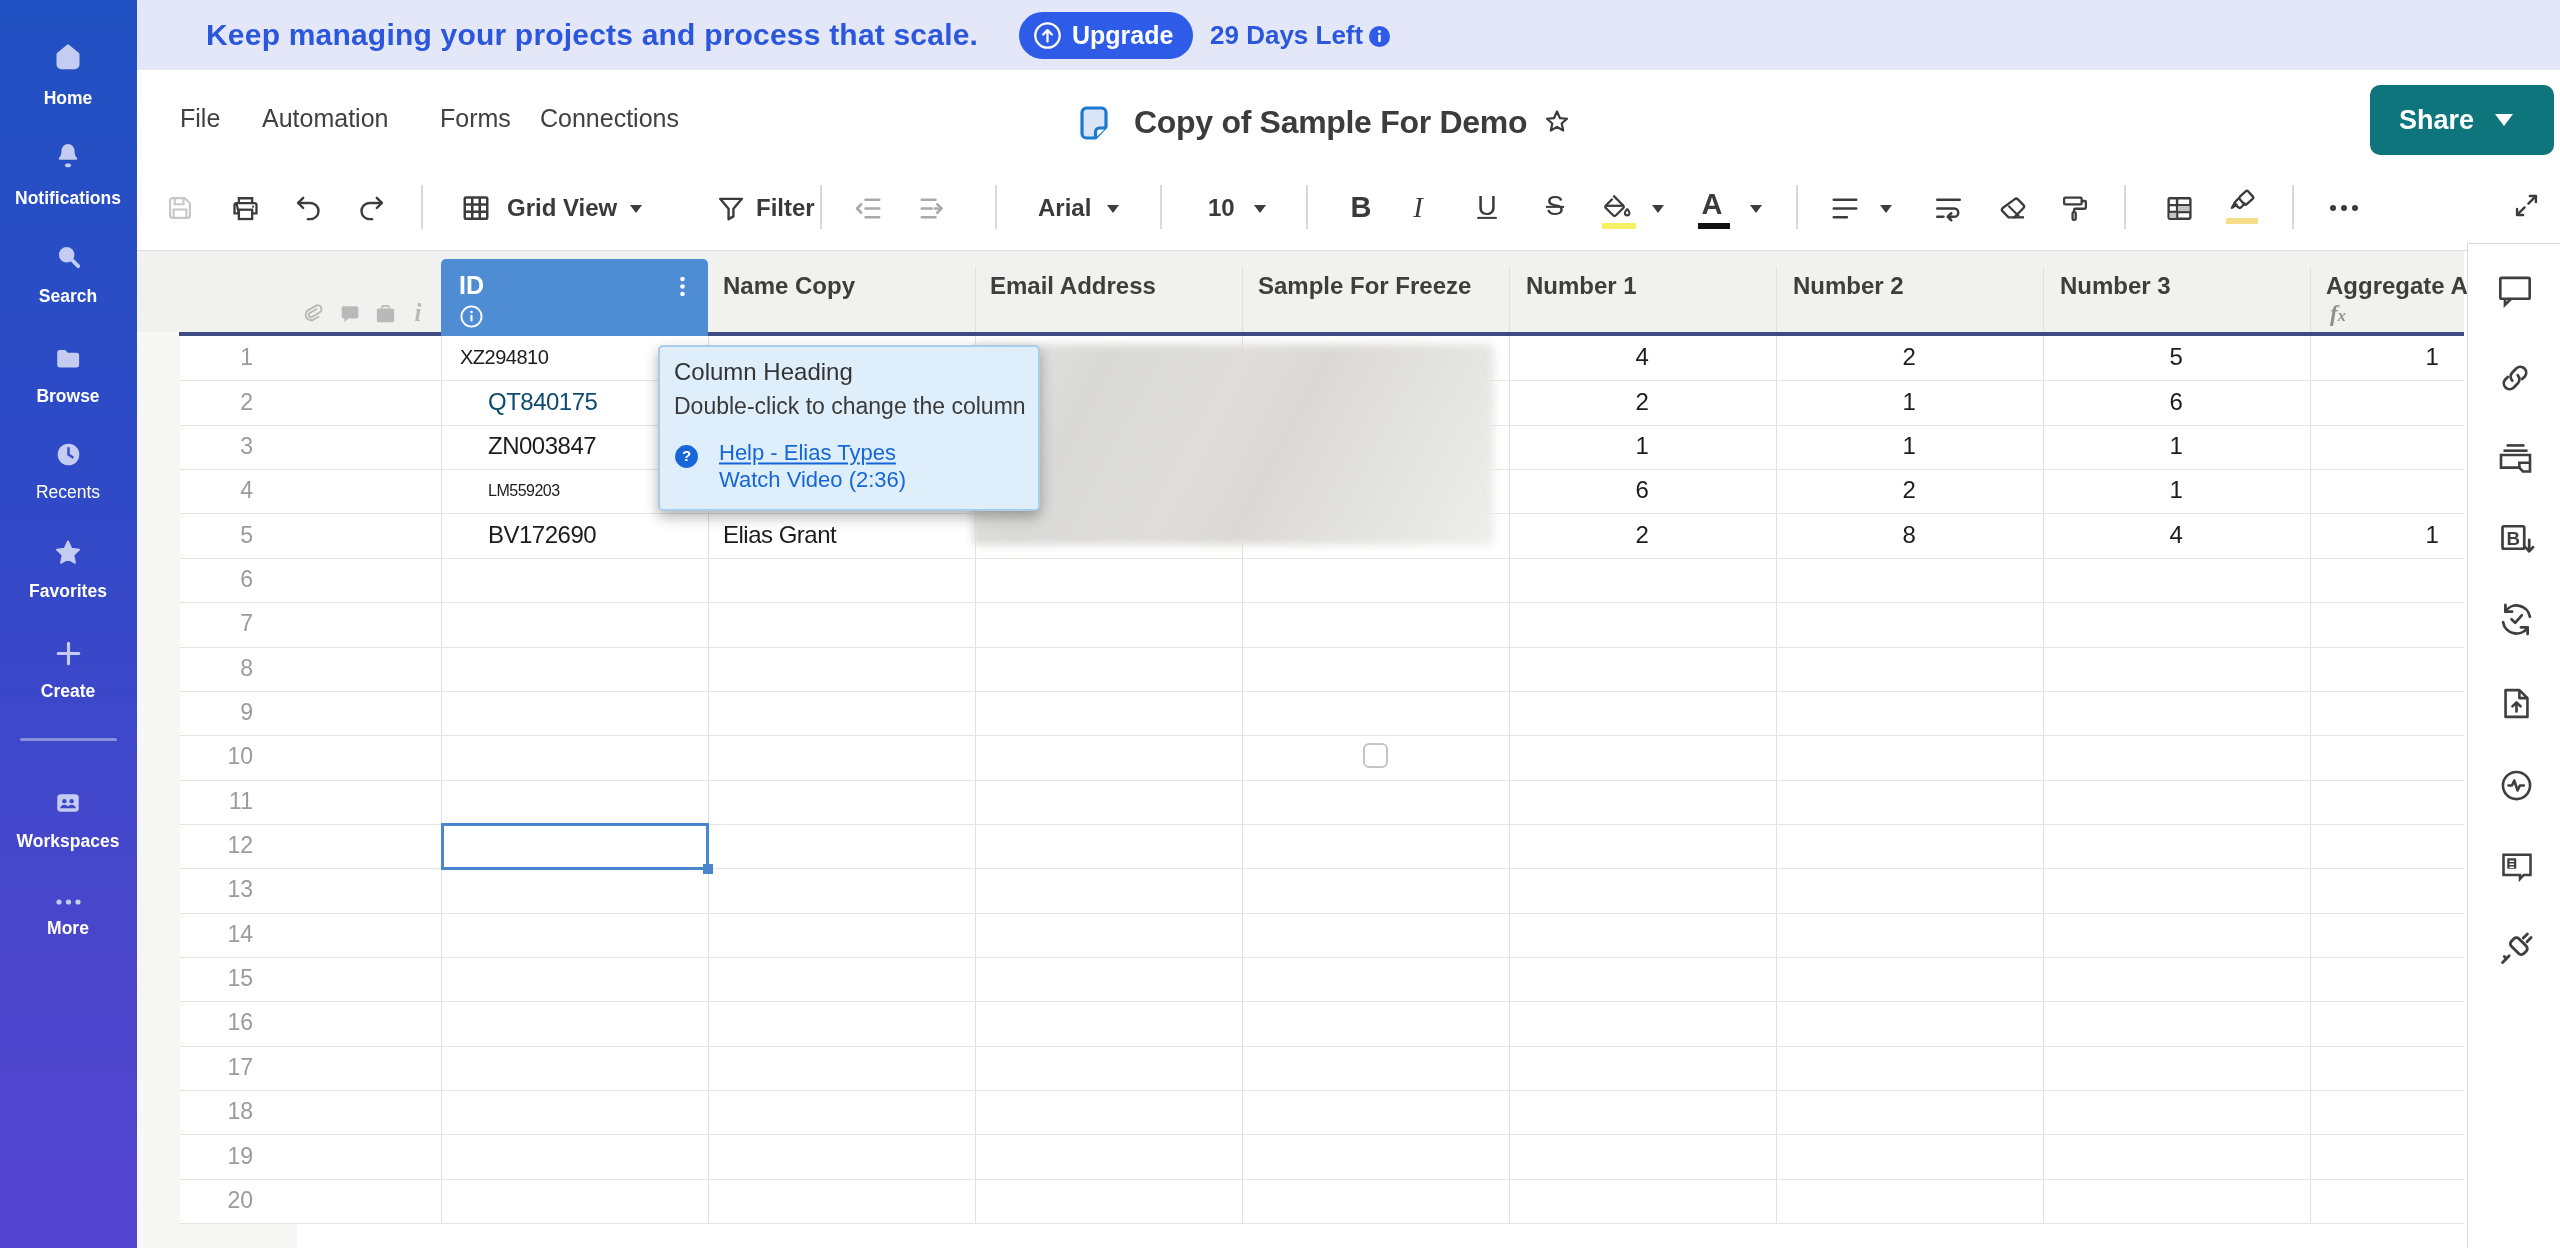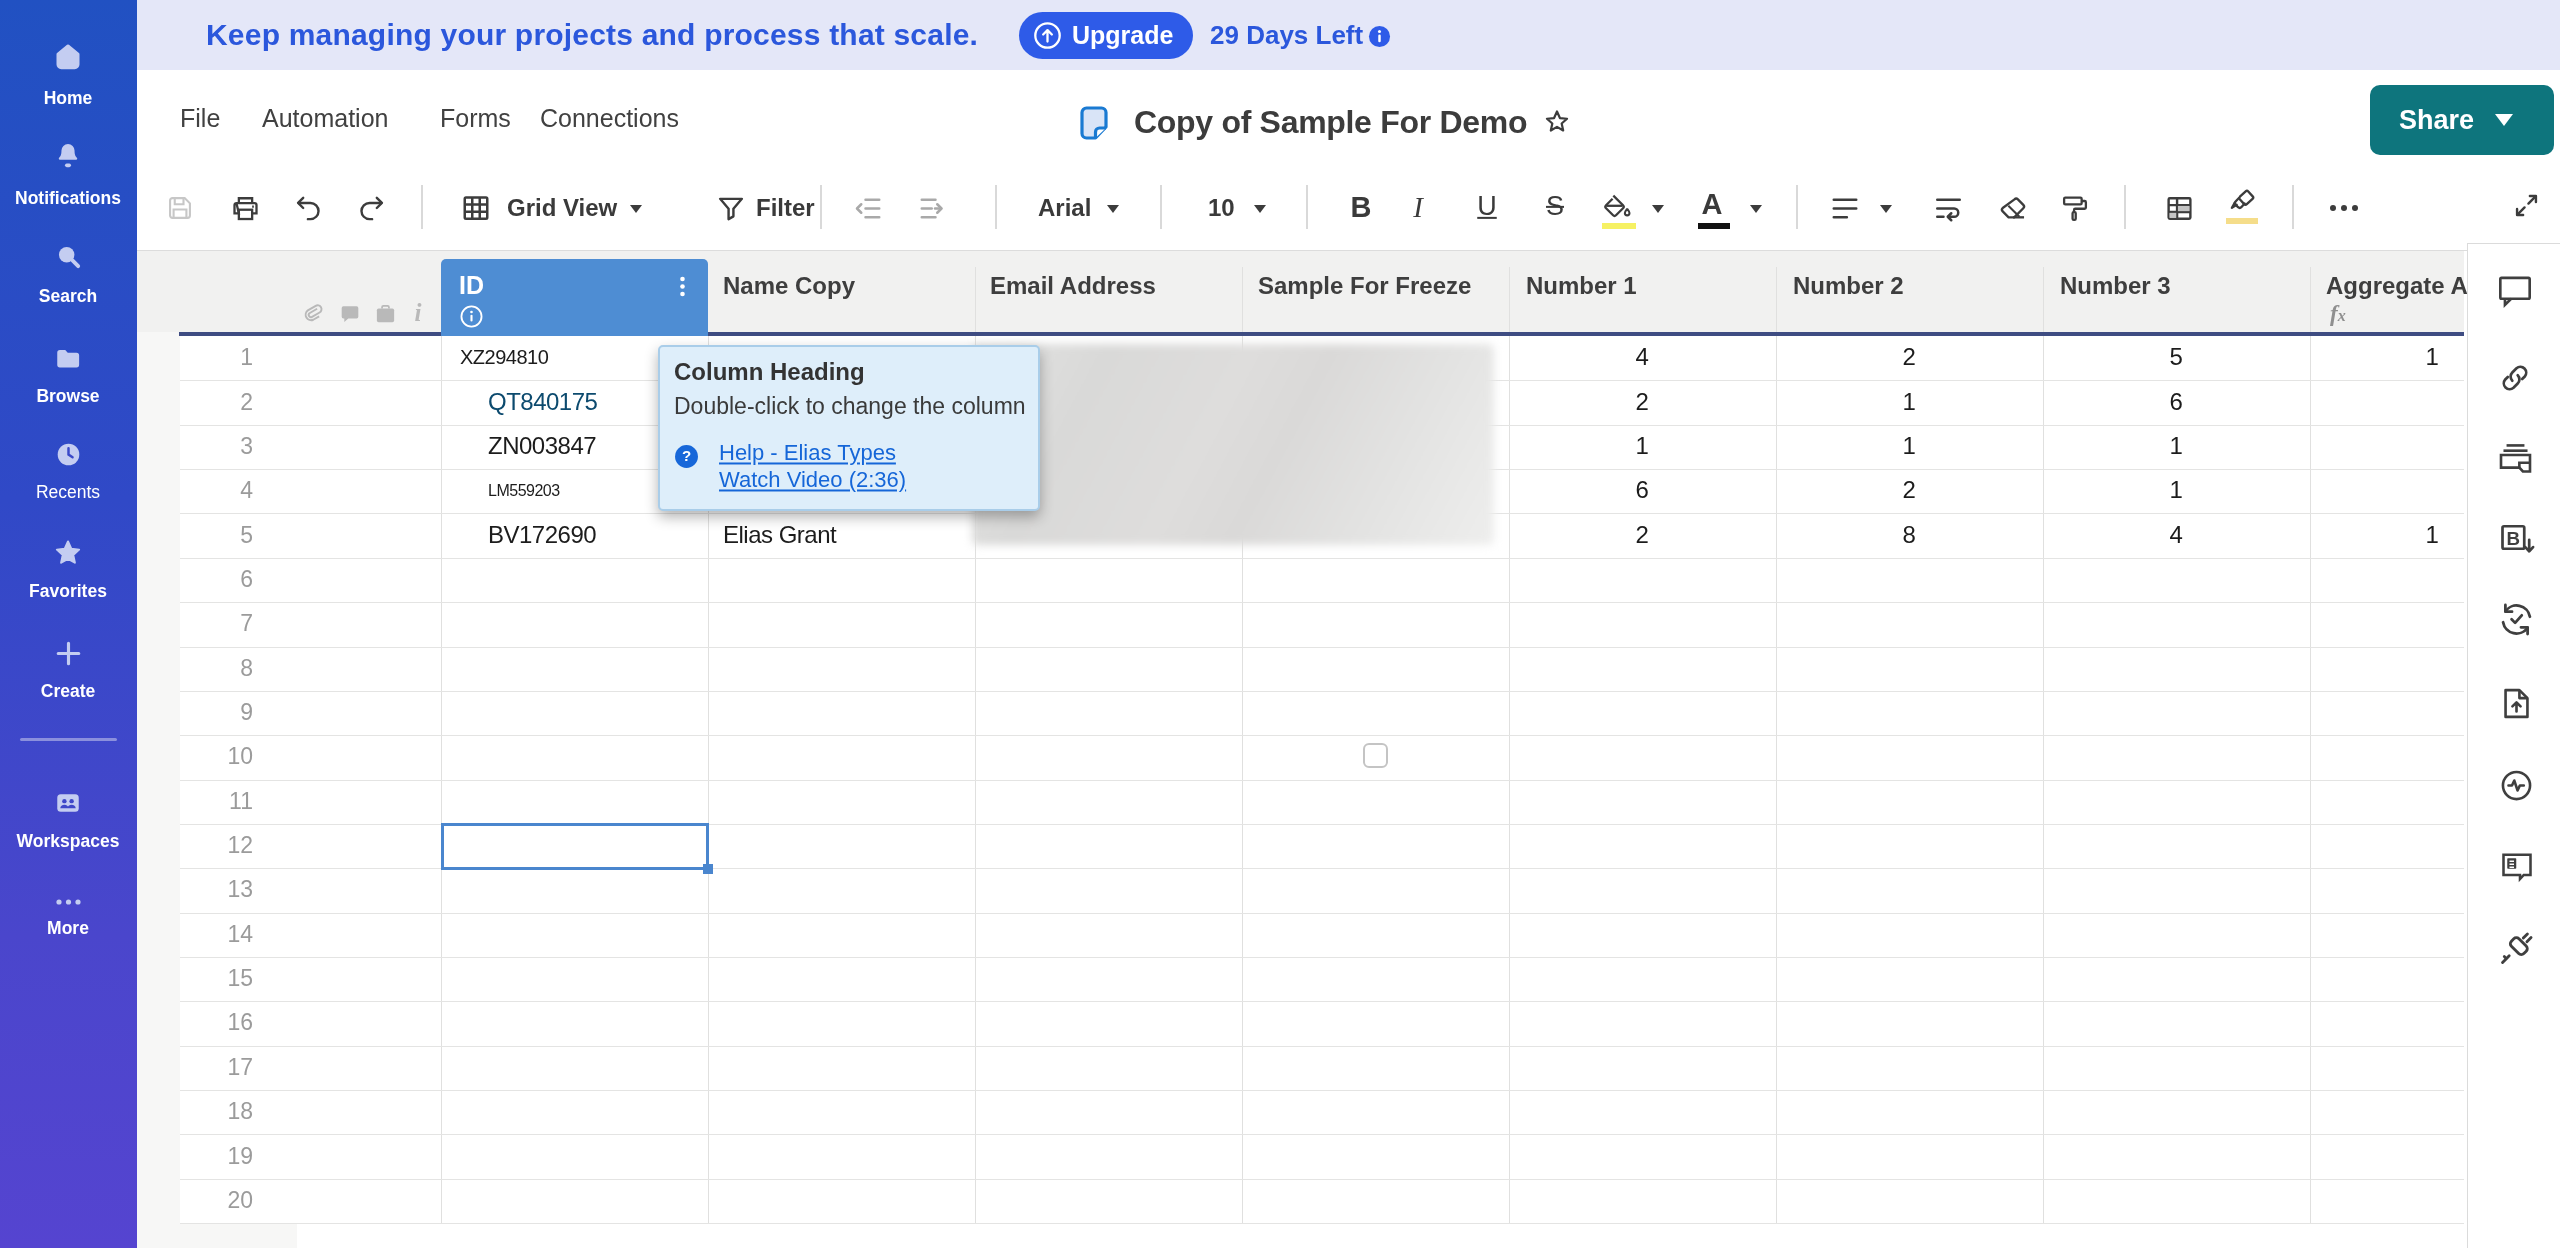--- a/index.html
+++ b/index.html
@@ -307,28 +307,28 @@
 <div class="tc" style="left:1642px;top:535.6px;font-size:24px;letter-spacing:-0.5px;color:#1c1c1c">2</div>
 <div class="tc" style="left:1909px;top:535.6px;font-size:24px;letter-spacing:-0.5px;color:#1c1c1c">8</div>
 <div class="tc" style="left:2176px;top:535.6px;font-size:24px;letter-spacing:-0.5px;color:#1c1c1c">4</div>
 <div class="tc" style="left:2432px;top:358.2px;font-size:24px;letter-spacing:-0.5px;color:#1c1c1c">1</div>
 <div class="tc" style="left:2432px;top:535.6px;font-size:24px;letter-spacing:-0.5px;color:#1c1c1c">1</div>
 <div class="a" style="left:1363px;top:743px;width:25px;height:25px;border:2.5px solid #c4c4c4;border-radius:6px;background:#fff"></div>
 <div class="a" style="left:441px;top:822.5px;width:268px;height:47px;border:3px solid #4a86ce;background:#fff"></div>
 <div class="a" style="left:703px;top:864px;width:10px;height:10px;background:#4a86ce"></div>
 <div class="a" style="left:972px;top:344px;width:522px;height:201px;border-radius:6px;background:linear-gradient(118deg,#e3e3e2 0%,#d9d9d8 22%,#dedddc 45%,#dad9d8 58%,#e3e3e2 78%,#eeeeed 100%);filter:blur(4px)"></div>
 <div class="a" style="left:658px;top:345px;width:382px;height:166px;background:#deeefa;border:2px solid #a9cde9;border-radius:5px;box-shadow:0 6px 14px rgba(0,0,0,0.3)"></div>
-<div class="t" style="left:674px;top:373px;font-size:24px;font-weight:bold;color:#333">Column Heading</div>
+<div class="t" style="left:674px;top:373px;font-size:24px;font-weight:normal;color:#333">Column Heading</div>
 <div class="t" style="left:674px;top:407px;font-size:23px;color:#3a3a3a">Double-click to change the column</div>
 <svg class="a" style="left:674px;top:444px" width="25" height="25" viewBox="0 0 24 24">
     <circle cx="12" cy="12" r="11" fill="#1767d9"></circle>
     <text x="12" y="16.8" font-size="14.5" font-weight="bold" fill="#fff" text-anchor="middle" font-family="Liberation Sans">?</text>
   </svg>
 <div class="t" style="left:719px;top:454px;font-size:22px;color:#1566d8;text-decoration:underline">Help - Elias Types</div>
-<div class="t" style="left:719px;top:481px;font-size:22px;color:#1566d8;text-decoration:underline">Watch Video (2:36)</div>
+<div class="t" style="left:719px;top:481px;font-size:22px;color:#1566d8;">Watch Video (2:36)</div>
 <div class="a" style="left:2467px;top:243px;width:1px;height:1005px;background:#dbdbdb"></div>
 <div class="a" style="left:2468px;top:243px;width:92px;height:1px;background:#dbdbdb"></div>
 <svg class="a" style="left:2496px;top:274px" width="38" height="34" viewBox="0 0 24 22" fill="none" stroke="#3f3f3f" stroke-width="1.7">
     <rect x="2.5" y="2.5" width="19" height="13.5" rx="0.8"></rect>
     <path d="M5.5 16 v4 L9.5 16"></path>
   </svg>
 <svg class="a" style="left:2497px;top:360px" width="36" height="36" viewBox="0 0 24 24" fill="none" stroke="#3f3f3f" stroke-width="1.8" stroke-linecap="round">
     <path d="M10.2 13.8 a3.9 3.9 0 0 1 0 -5.5 L13 5.5 a3.9 3.9 0 0 1 5.5 5.5 l-1.7 1.7"></path>
     <path d="M13.8 10.2 a3.9 3.9 0 0 1 0 5.5 L11 18.5 a3.9 3.9 0 0 1 -5.5 -5.5 l1.7 -1.7"></path>
   </svg>

